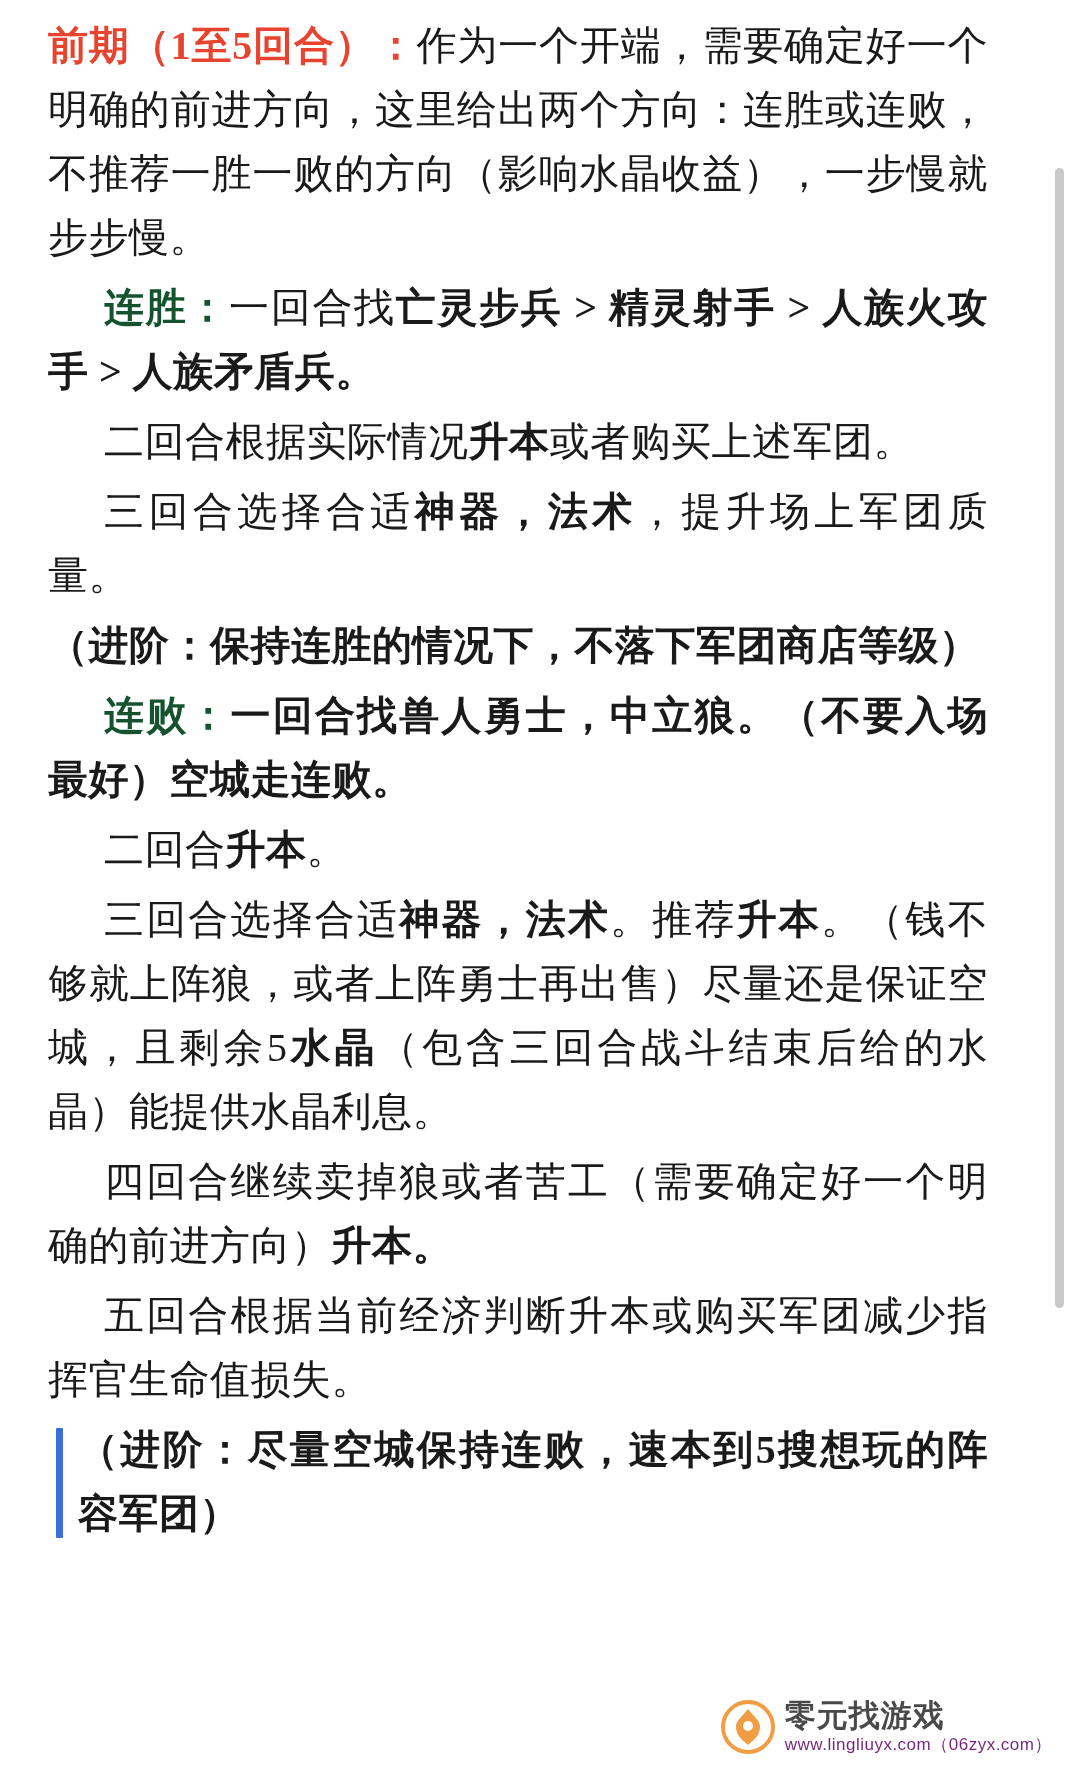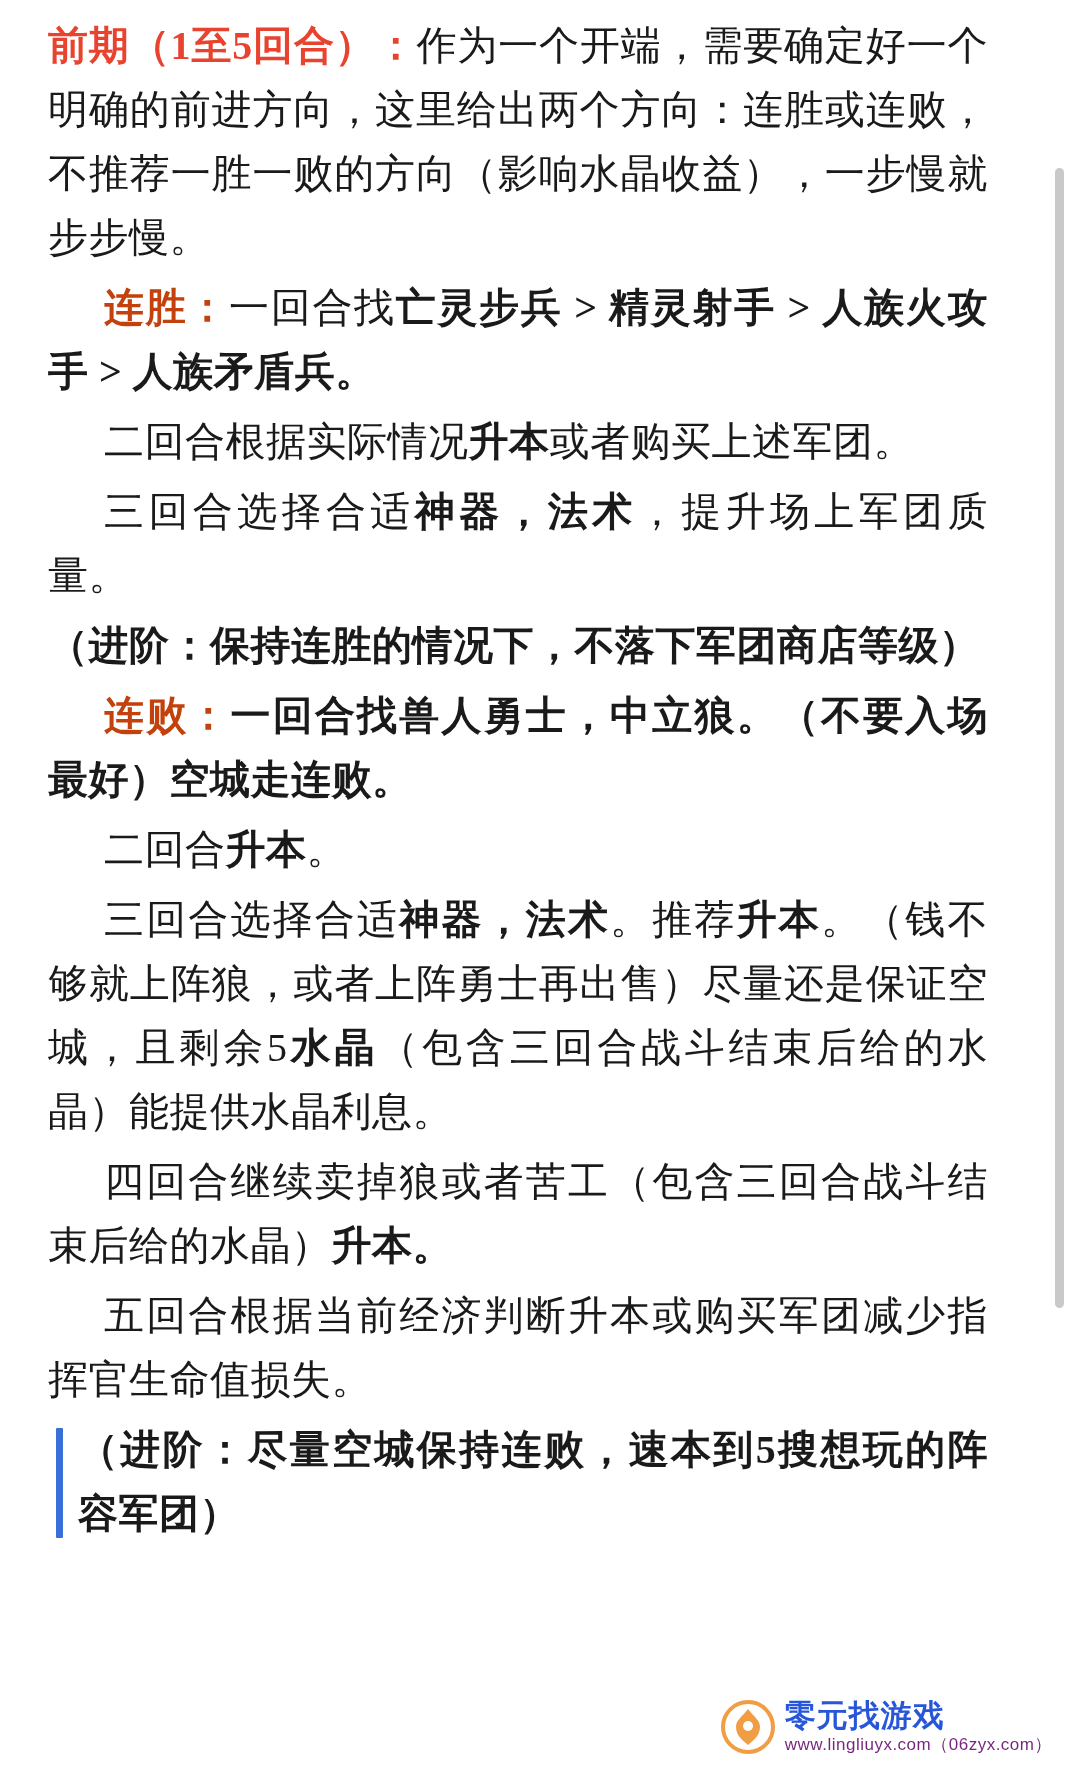--- a/index.html
+++ b/index.html
@@ -34,21 +34,21 @@
     text-indent: 56px;
   }
   .b {
     font-weight: bold;
   }
   .red {
     color: #e8432f;
     font-weight: bold;
   }
   .blue {
-    color: #c2410c;
+    color: #14532d;
     font-weight: bold;
   }
   .allbold {
     font-weight: bold;
   }
   
   .quoteblock {
     position: relative;
     padding-left: 22px;
     font-weight: bold;
@@ -99,21 +99,21 @@
   }
   .wm-text {
     display: flex;
     flex-direction: column;
     line-height: 1.05;
   }
   .wm-title {
     font-family: "Liberation Sans", sans-serif;
     font-size: 31px;
     font-weight: bold;
-    color: #1d4ed8;
+    color: #404040;
     letter-spacing: 1px;
   }
   .wm-url {
     font-family: "Liberation Sans", sans-serif;
     font-size: 17px;
     color: #701a75;
     letter-spacing: 0.5px;
     margin-top: 3px;
   }
 </style>
@@ -149,21 +149,21 @@
 
   <p class="para indent">
     <span>二回合</span><span class="b">升本</span><span>。</span>
   </p>
 
   <p class="para indent">
     <span>三回合选择合适</span><span class="b">神器，法术</span><span>。推荐</span><span class="b">升本</span><span>。（钱不够就上阵狼，或者上阵勇士再出售）尽量还是保证空城，且剩余5</span><span class="b">水晶</span><span>（包含三回合战斗结束后给的水晶）能提供水晶利息。</span>
   </p>
 
   <p class="para indent">
-    <span>四回合继续卖掉狼或者苦工（包含三回合战斗结束后给的水晶）</span><span class="b">升本</span><span class="b">。</span>
+    <span>四回合继续卖掉狼或者苦工（需要确定好一个明确的前进方向）</span><span class="b">升本</span><span class="b">。</span>
   </p>
 
   <p class="para indent">
     <span>五回合根据当前经济判断升本或购买军团减少指挥官生命值损失。</span>
   </p>
 
   <p class="para quoteblock">
     <span>（进阶：尽量空城保持连败，速本到5搜想玩的阵容军团）</span>
   </p>
 

